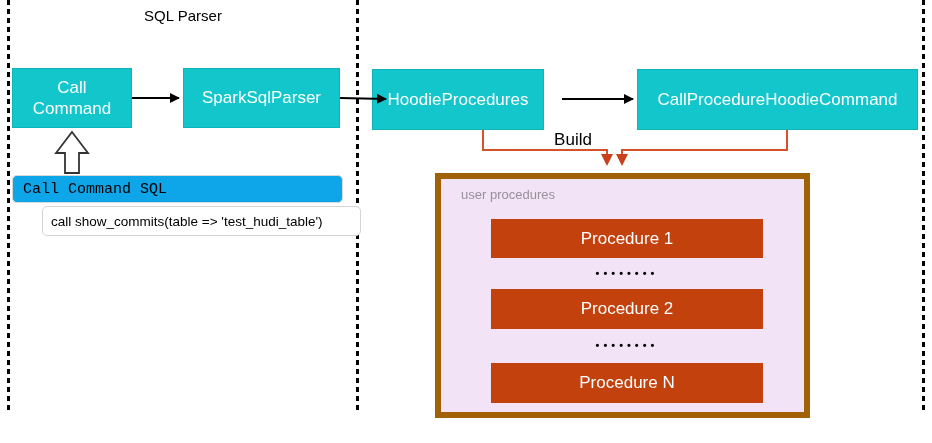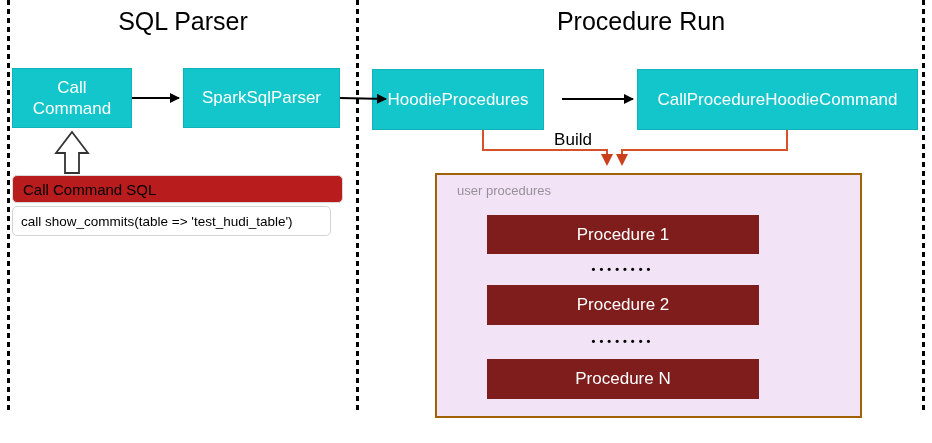--- a/index.html
+++ b/index.html
@@ -23,21 +23,21 @@
     background: repeating-linear-gradient(180deg, #000 0 5px, transparent 5px 9px);
   }
   .dash.left   { left: 7px;  }
   .dash.middle { left: 356px; }
   .dash.right  { left: 922px; }
 
   
   .section-title {
     position: absolute;
     top: 7px;
-    font-size: 25px;
+    font-size: 15px;
     color: #000;
     text-align: center;
   }
   .section-title.sqlparser   { left: 8px;   width: 350px; }
   .section-title.procedurerun{ left: 358px; width: 566px; }
 
   
   .node {
     position: absolute;
     background: #12c6cc;
@@ -65,64 +65,66 @@
     color: #000;
     background: transparent;
   }
   .edge-label.build { left: 528px; }
   .edge-label.call  { left: 675px; }
 
   
   .sql-panel { position: absolute; left: 12px; top: 175px; width: 332px; }
   .sql-header {
     width: 331px; height: 28px;
-    background: #b91c1c;
+    background: #0ea5e9;
     border: 1px solid #d9d9d9;
     border-radius: 5px;
     font-size: 15px;
     color: #000;
     display: flex; align-items: center;
     padding-left: 10px;
     margin-bottom: 3px;
+    font-family: Liberation Mono, monospace;
   }
   .sql-row {
     height: 30px;
     background: #fff;
     border: 1px solid #d4d4d4;
     border-radius: 5px;
     font-size: 13.5px;
     color: #000;
     display: flex; align-items: center;
     padding-left: 8px;
     margin-bottom: 4px;
     white-space: nowrap;
     overflow: hidden;
+    margin-left: 30px;
   }
   .sql-row.r1 { width: 319px; }
   .sql-row.r2 { width: 331px; }
 
   
   .user-proc {
     position: absolute;
     left: 435px; top: 173px;
-    width: 427px; height: 245px;
+    width: 375px; height: 245px;
     background: #f2e3f6;
-    border: 2px solid #a16207;
+    border: 6px solid #a16207;
   }
   .user-proc-label {
     position: absolute;
     left: 20px; top: 8px;
     font-size: 13px;
     color: #979199;
   }
   .proc-box {
     position: absolute;
     left: 50px;
     width: 272px;
-    background: #7f1d1d;
+    background: #c2410c;
     color: #fff;
     font-size: 17px;
     display: flex; align-items: center; justify-content: center;
   }
   .proc-box.p1 { top: 40px;  height: 39px; }
   .proc-box.p2 { top: 110px; height: 40px; }
   .proc-box.pn { top: 184px; height: 40px; }
   .dots-row {
     position: absolute;
     left: 50px;
@@ -148,21 +150,20 @@
 </head>
 <body>
 
 <div class="canvas">
 
   <div class="dash left"></div>
   <div class="dash middle"></div>
   <div class="dash right"></div>
 
   <div class="section-title sqlparser">SQL Parser</div>
-  <div class="section-title procedurerun">Procedure Run</div>
 
   <div class="node call-command">Call Command</div>
   <div class="node spark-sql-parser">SparkSqlParser</div>
   <div class="node hoodie-procedures">HoodieProcedures</div>
   <div class="node call-proc-command">CallProcedureHoodieCommand</div>
 
   <div class="edge-label build">Build</div>
 
   <div class="sql-panel">
     <div class="sql-header">Call Command SQL</div>

